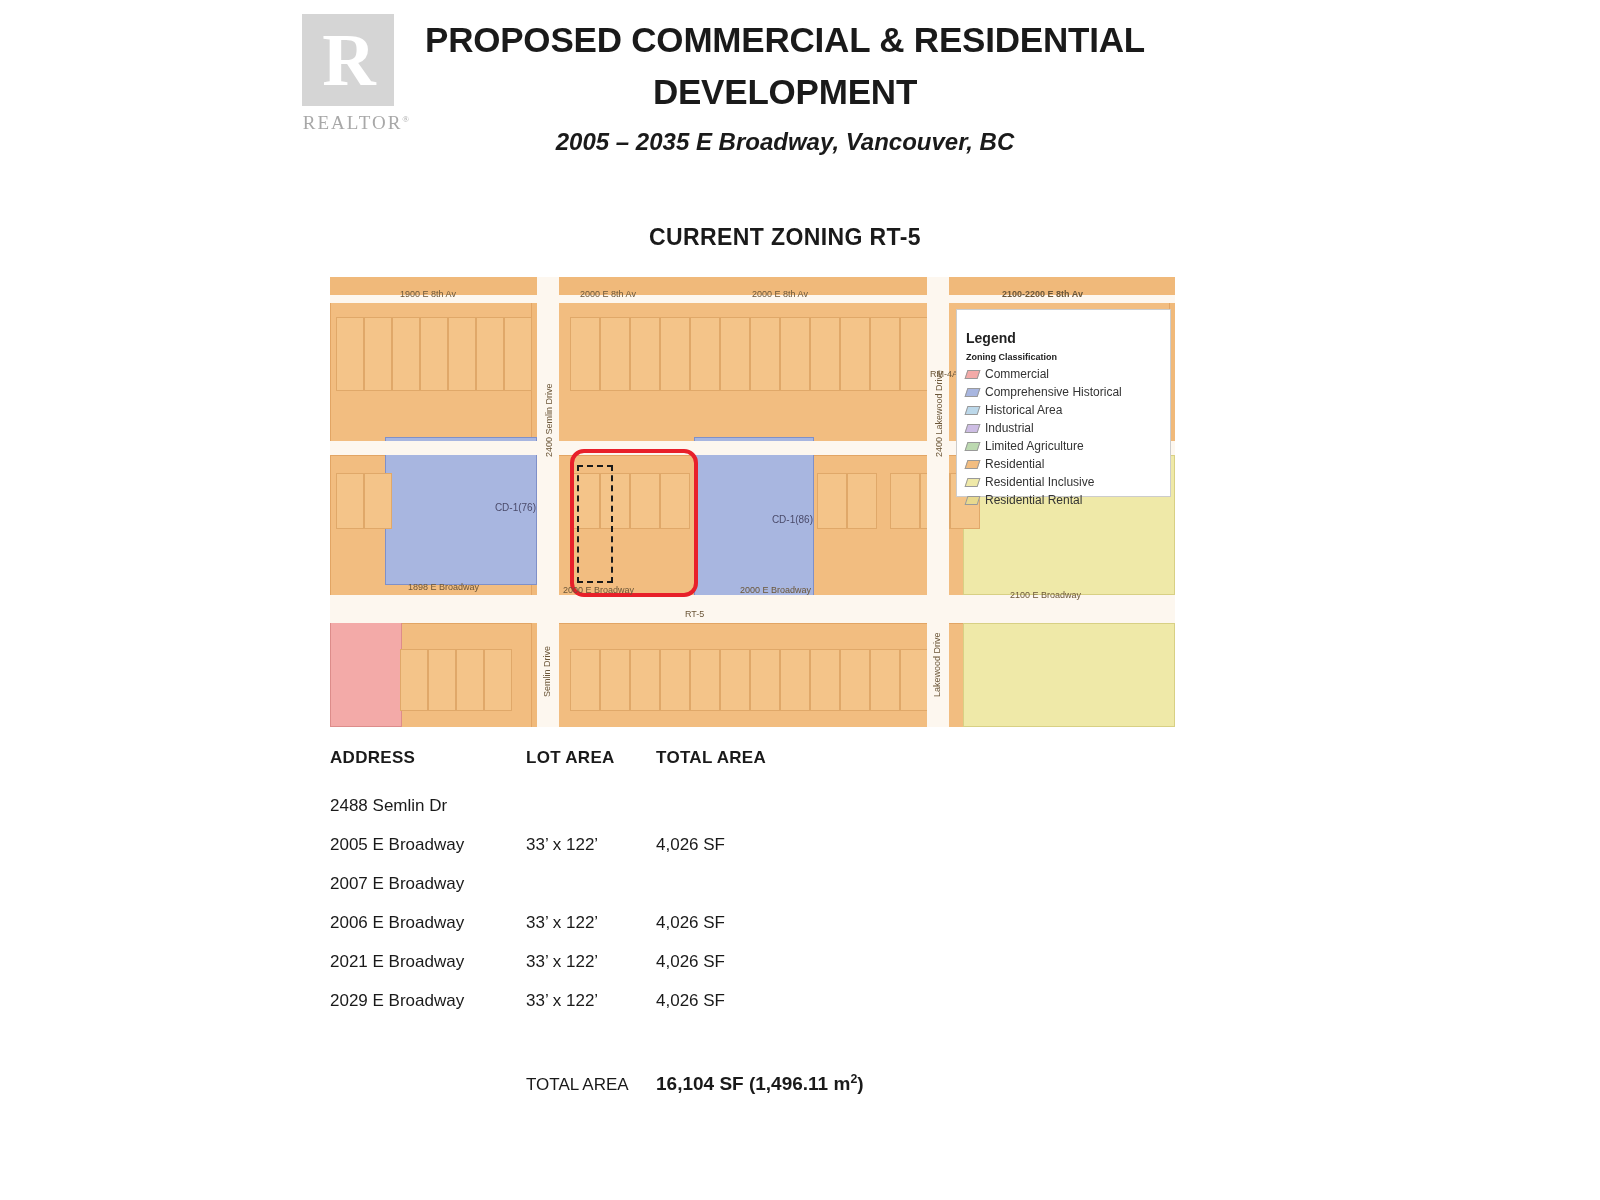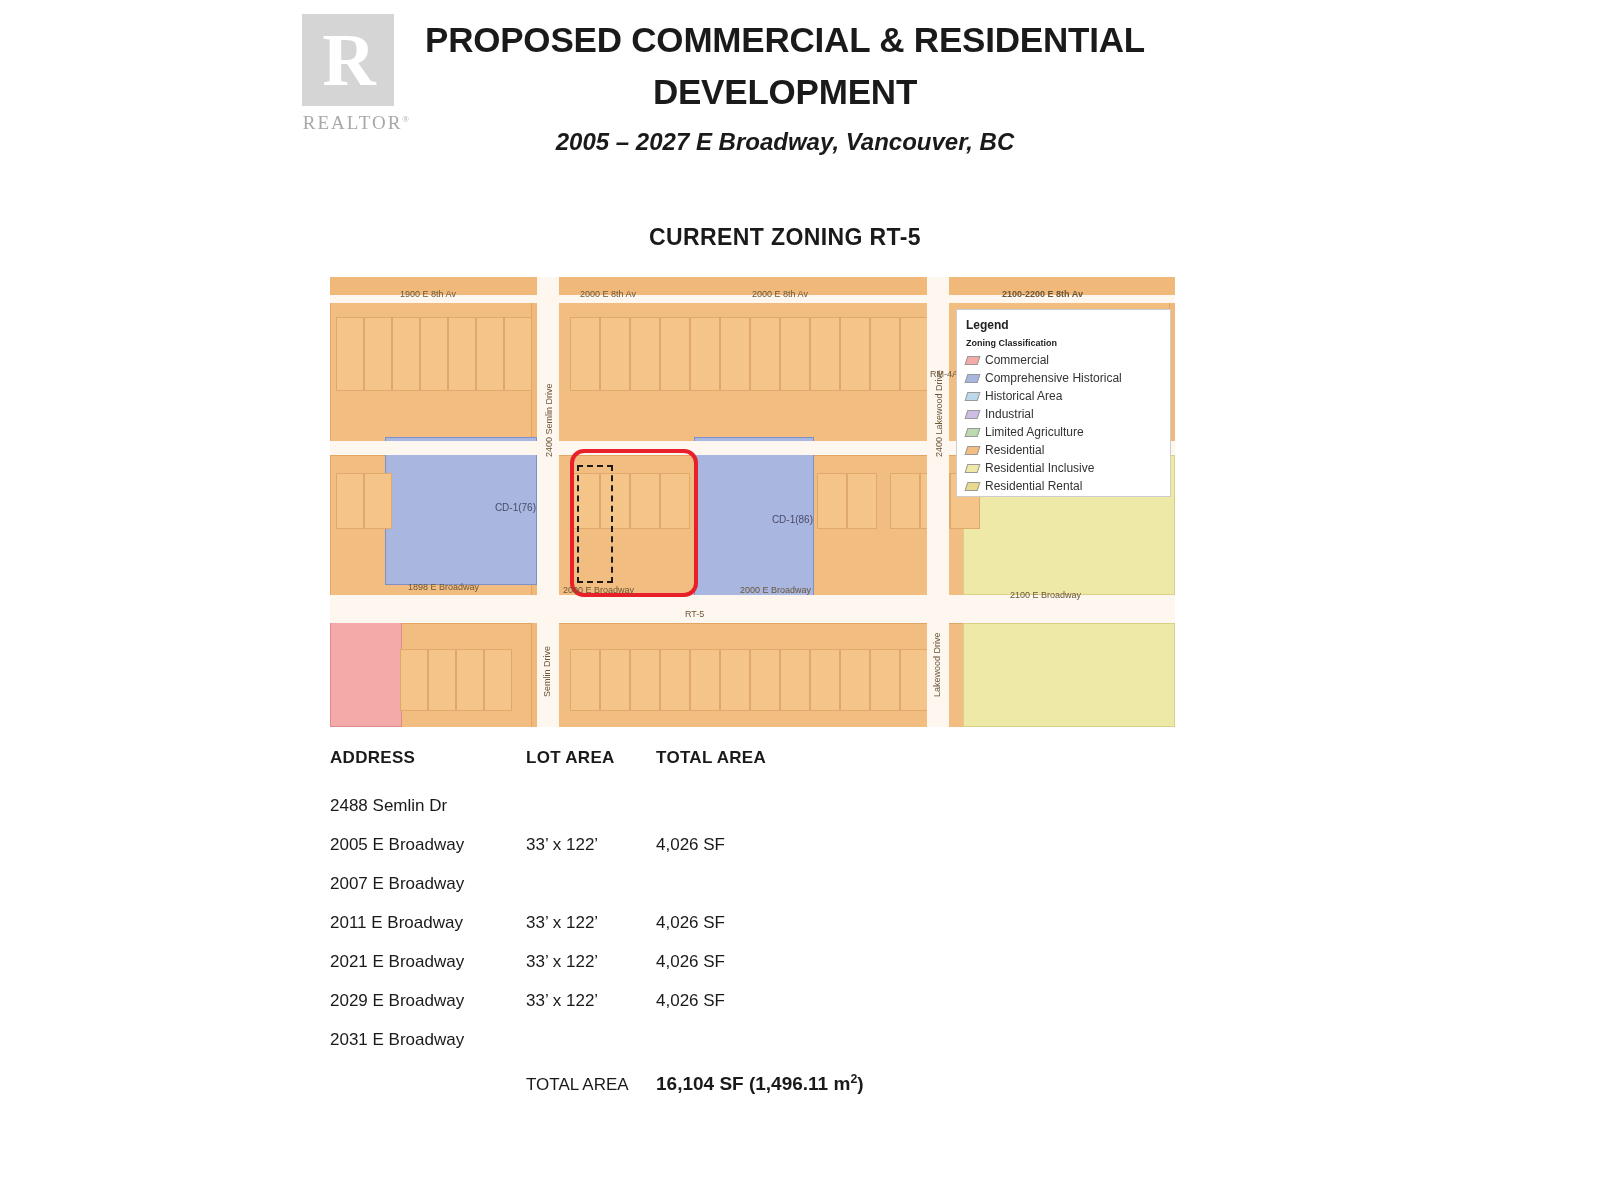--- a/index.html
+++ b/index.html
@@ -193,22 +193,22 @@
     right: 4px;
     top: 32px;
     width: 215px;
     height: 188px;
     background: #ffffff;
     border: 1px solid #cccccc;
     box-sizing: border-box;
     padding: 8px 9px;
   }
   .legend h4 {
-    margin: 0 0 6px 0;
-    font-size: 12px;
+    margin: 12px 0 6px 0;
+    font-size: 14px;
     font-weight: bold;
     color: #222;
   }
   .legend h5 {
     margin: 0 0 5px 0;
     font-size: 9px;
     font-weight: bold;
     color: #222;
   }
   .legend-item {
@@ -284,21 +284,21 @@
     </div>
     <div class="realtor-word">
       <span>REALTOR</span><sup>®</sup>
     </div>
   </div>
 
   <div class="title">
     <div>PROPOSED COMMERCIAL &amp; RESIDENTIAL</div>
     <div>DEVELOPMENT</div>
   </div>
-  <div class="subtitle">2005 – 2027 E Broadway, Vancouver, BC</div>
+  <div class="subtitle">2005 – 2035 E Broadway, Vancouver, BC</div>
   <div class="zoning-heading">CURRENT ZONING RT-5</div>
 
   <div class="map">
 
     <div class="block" style="left:0px; top:24px; width:200px; height:140px;"></div>
     <div class="block" style="left:228px; top:24px; width:390px; height:140px;"></div>
     <div class="block" style="left:618px; top:24px; width:220px; height:140px;"></div>
 
     <div class="block" style="left:0px; top:178px; width:200px; height:140px;"></div>
     <div class="block" style="left:228px; top:178px; width:390px; height:140px;"></div>
@@ -474,39 +474,34 @@
       <div class="col-address">2005 E Broadway</div>
       <div class="col-lot">33’ x 122’</div>
       <div class="col-total">4,026 SF</div>
     </div>
     <div class="table-row">
       <div class="col-address">2007 E Broadway</div>
       <div class="col-lot"></div>
       <div class="col-total"></div>
     </div>
     <div class="table-row">
-      <div class="col-address">2011 E Broadway</div>
+      <div class="col-address">2006 E Broadway</div>
       <div class="col-lot">33’ x 122’</div>
       <div class="col-total">4,026 SF</div>
     </div>
     <div class="table-row">
       <div class="col-address">2021 E Broadway</div>
       <div class="col-lot">33’ x 122’</div>
       <div class="col-total">4,026 SF</div>
     </div>
     <div class="table-row">
       <div class="col-address">2029 E Broadway</div>
       <div class="col-lot">33’ x 122’</div>
       <div class="col-total">4,026 SF</div>
     </div>
-    <div class="table-row">
-      <div class="col-address">2031 E Broadway</div>
-      <div class="col-lot"></div>
-      <div class="col-total"></div>
-    </div>
   </div>
 
   <div class="totals">
     <div class="lbl">TOTAL AREA</div>
     <div class="val"><span>16,104 SF (1,496.11 m</span><sup>2</sup><span>)</span></div>
   </div>
 
 </div>
 
 </body></html>

